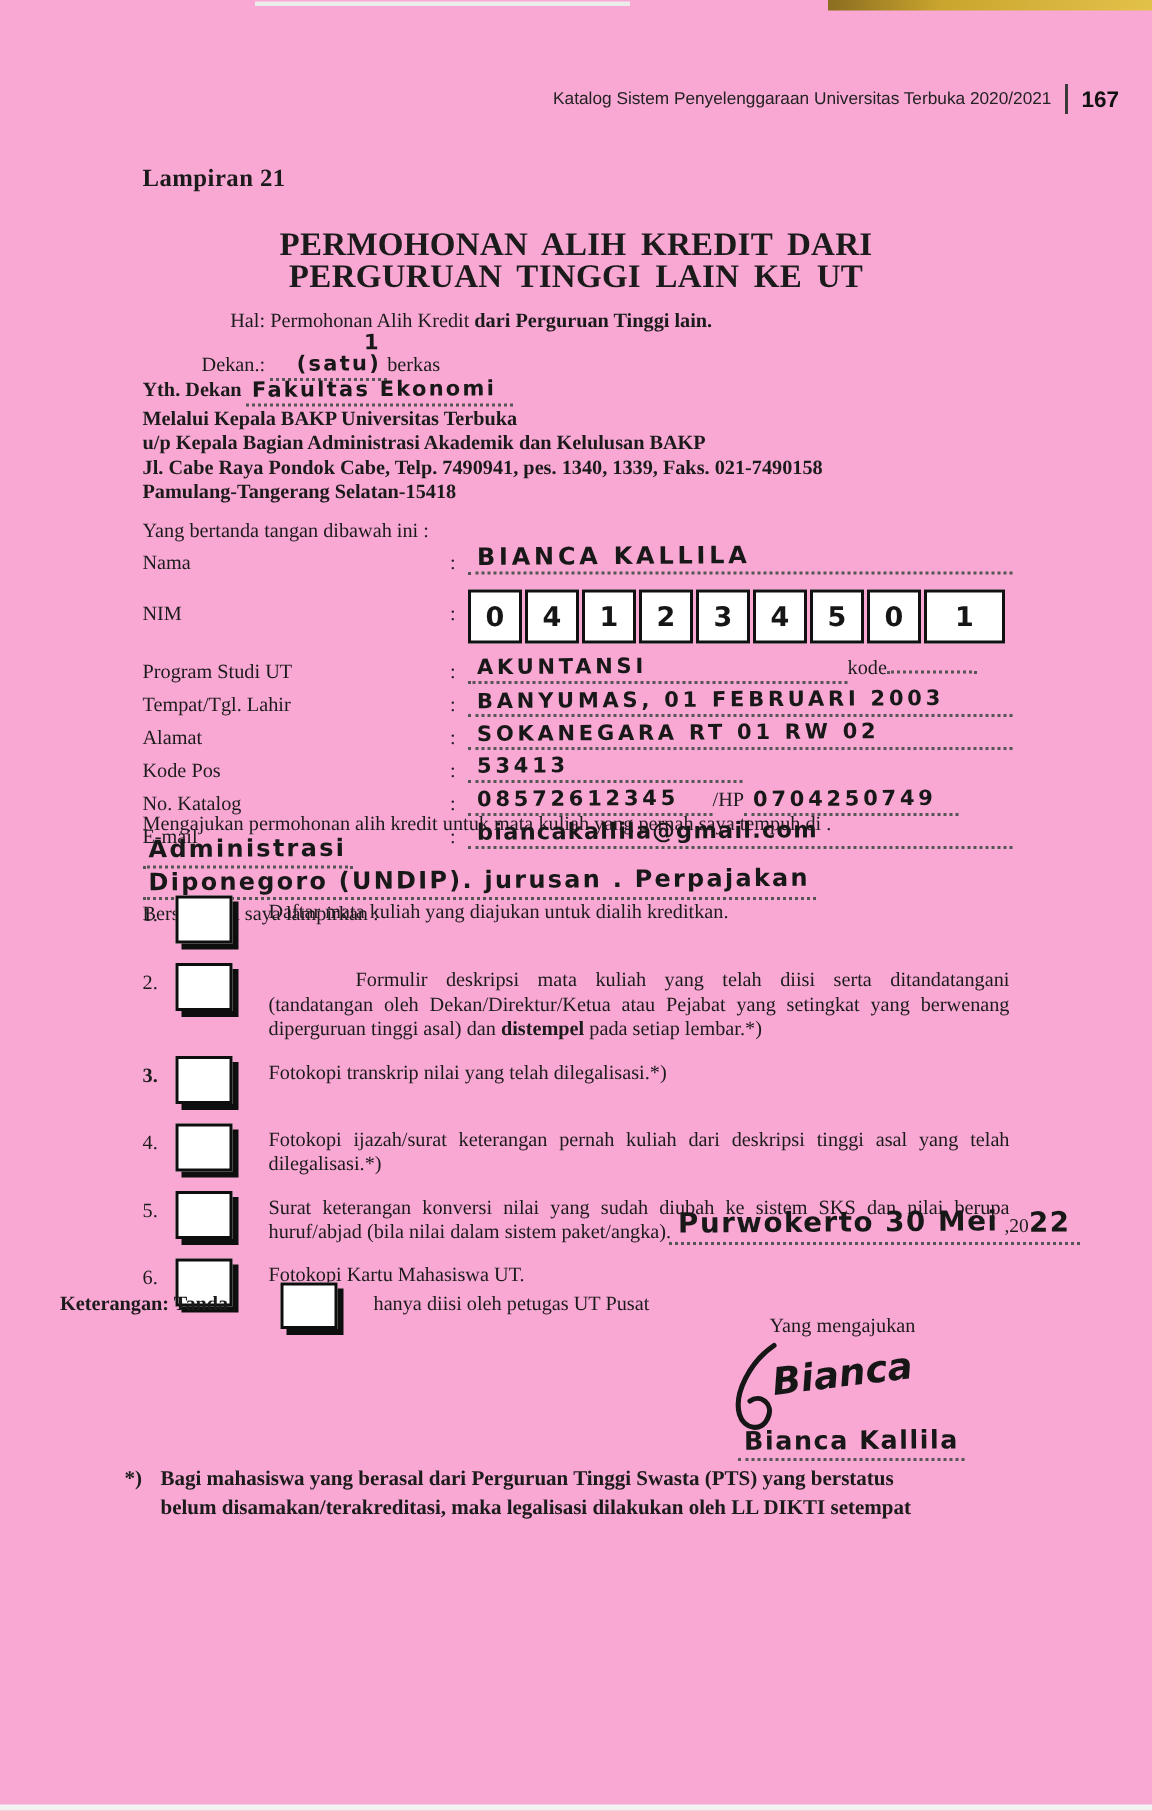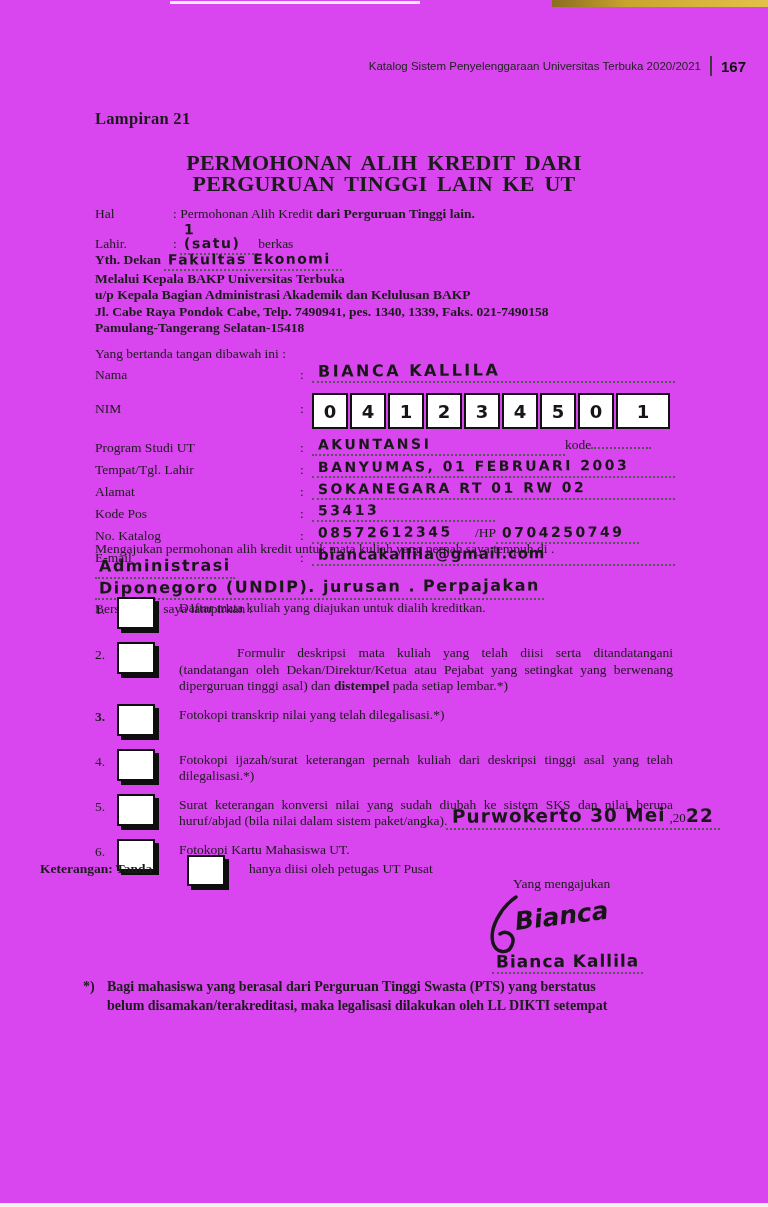--- a/index.html
+++ b/index.html
@@ -1,33 +1,33 @@
 <!DOCTYPE html>
 <html><head>
 <meta charset="utf-8">
 <style>
   html,body{margin:0;padding:0;background:#e9e9e7;}
-  .page{position:relative;width:768px;height:1207px;margin:0 auto;background:#d946ef;
+  .page{position:relative;width:768px;height:1207px;margin:0 auto;background:#f9a8d4;
         font-family:"Liberation Serif",serif;color:#1b1b1b;overflow:hidden;}
   
   .goldbar{position:absolute;top:0;right:0;width:216px;height:7px;
            background:linear-gradient(90deg,#8a6d1f,#caa52e 35%,#e3c24a);}
   .smudge-top{position:absolute;top:1px;left:170px;width:250px;height:3px;background:#ececea;}
   .smudge-bottom{position:absolute;bottom:0;left:0;width:100%;height:4px;background:#f3f3f1;}
   
   .header{position:absolute;top:56px;right:22px;display:flex;align-items:center;gap:9px;
           font-family:"Liberation Sans",sans-serif;}
   .header .cat{font-size:11.5px;color:#222;}
   .header .vbar{width:2px;height:20px;background:#3a3a3a;}
   .header .pg{font-size:15px;font-weight:bold;color:#111;}
   .lampiran{position:absolute;left:95px;top:109px;font-size:16.5px;font-weight:bold;letter-spacing:.3px;}
   .title{position:absolute;left:0;right:0;top:152px;text-align:center;font-weight:bold;
          font-size:22px;line-height:21px;word-spacing:4px;letter-spacing:.2px;}
   
-  .subject{position:absolute;left:95px;top:205px;font-size:13.5px;}
+  .subject{position:absolute;left:95px;top:205px;font-size:13.5px;text-align:right;}
   .srow{display:flex;line-height:17px;align-items:baseline;}
   .srow .lbl{width:78px;}
   
   .hw{display:inline-block;font-family:"DejaVu Sans",sans-serif;font-weight:700;color:#181818;
       letter-spacing:1.5px;font-size:14px;line-height:14px;transform:rotate(-.4deg);}
   .hw.caps{letter-spacing:2.5px;}
   .hw.big{font-size:18.5px;letter-spacing:1px;}
   .hwline{display:inline-block;border-bottom:2px dotted #555;padding:0 4px 1px 4px;vertical-align:baseline;}
   .vline{display:inline-block;border-bottom:2px dotted #555;padding:0 2px 1px 6px;vertical-align:baseline;}
   
@@ -92,21 +92,21 @@
     <div>PERMOHONAN ALIH KREDIT DARI</div>
     <div>PERGURUAN TINGGI LAIN KE UT</div>
   </div>
 
   <div class="subject">
     <div class="srow">
       <span class="lbl">Hal</span>
       <span><span>: Permohonan Alih Kredit </span><b>dari Perguruan Tinggi lain.</b></span>
     </div>
     <div class="srow">
-      <span class="lbl">Lahir.</span>
+      <span class="lbl">Dekan.</span>
       <span><span>:</span>
         <span class="hwline w70"><span class="hw">1 (satu)</span></span><span>berkas</span>
       </span>
     </div>
   </div>
 
   <div class="addressee">
     <div>
       <span>Yth. Dekan</span>
       <span class="hwline w170"><span class="hw">Fakultas Ekonomi</span></span>

